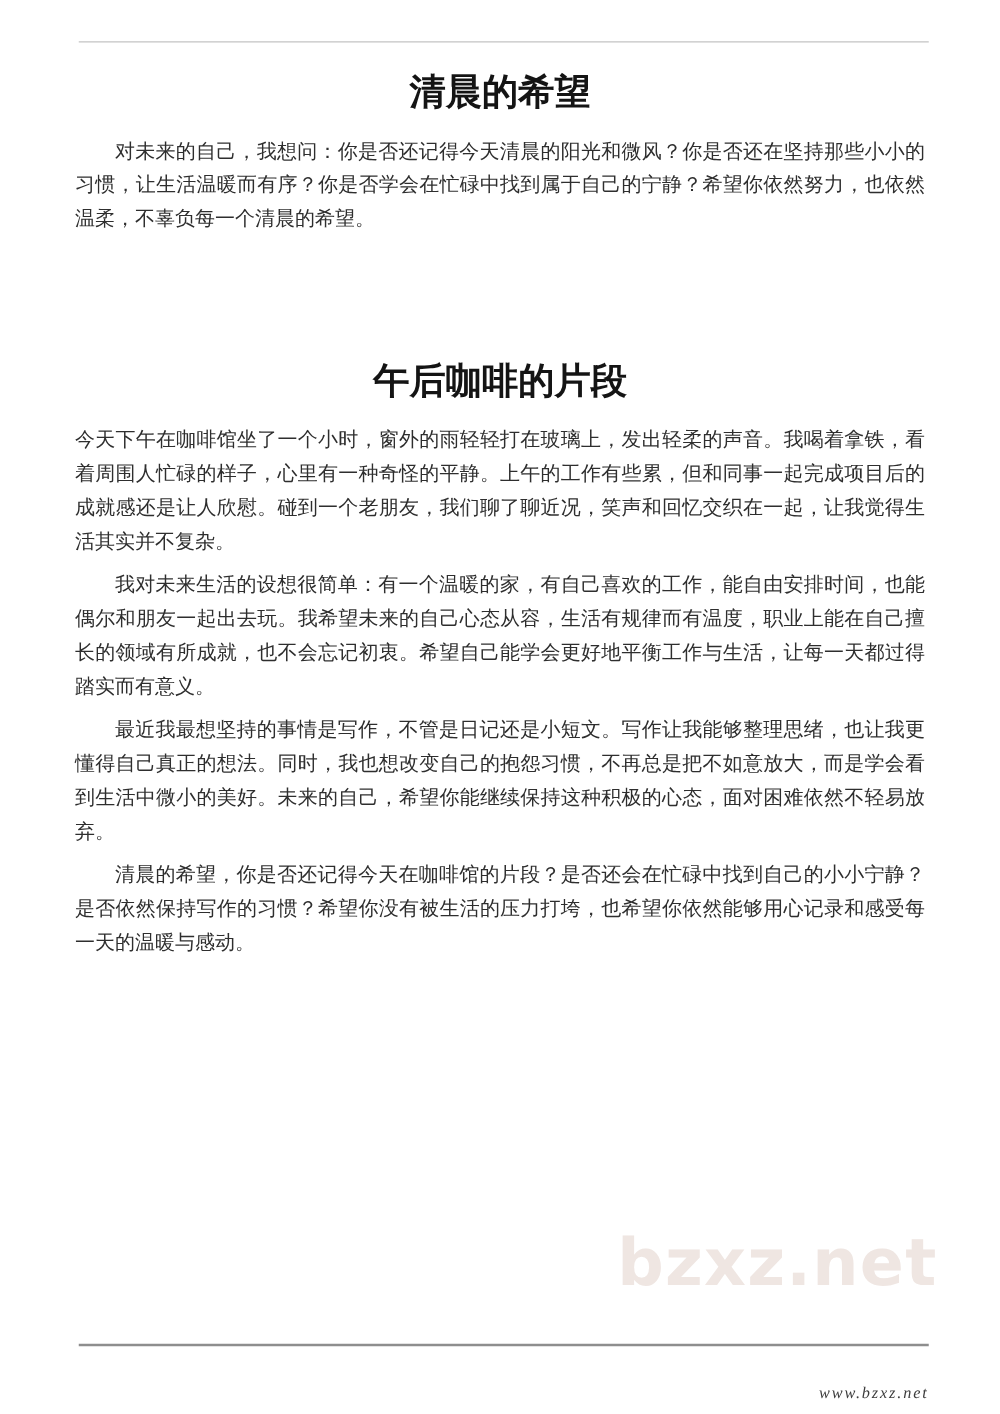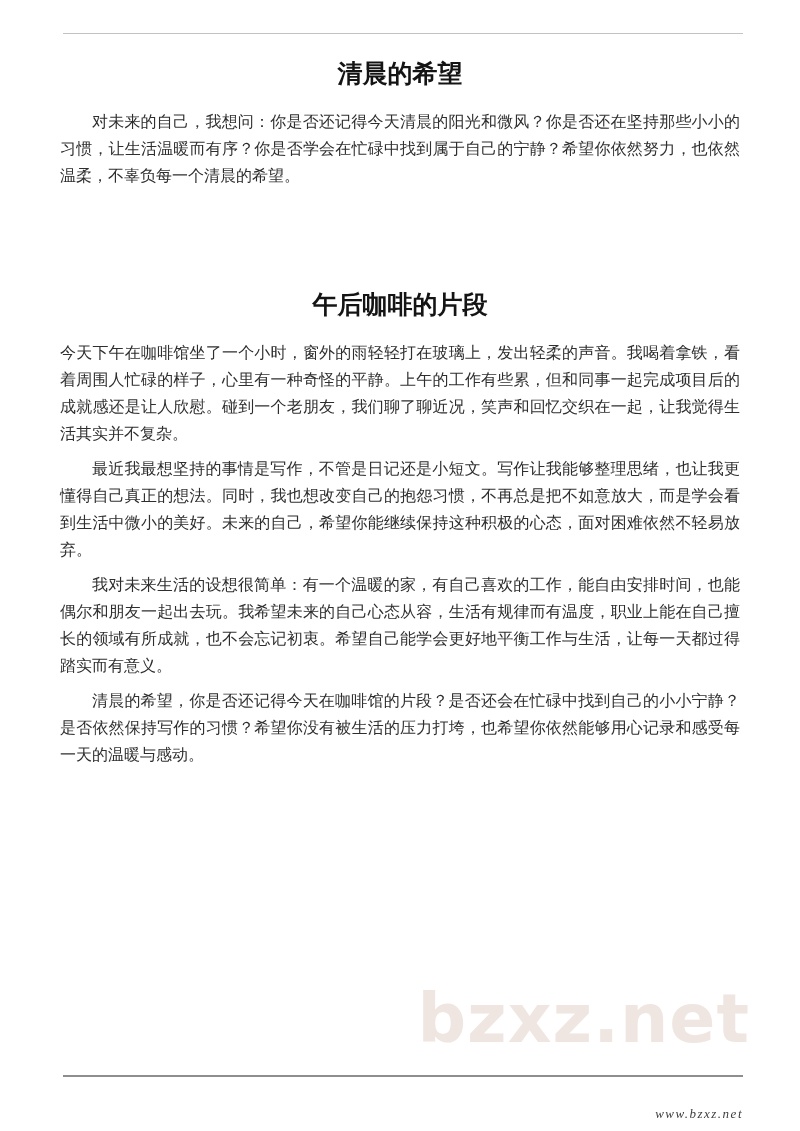--- a/index.html
+++ b/index.html
@@ -30,39 +30,39 @@
     top: 1075px;
     border-top: 2px solid #8e8e8e;
   }
   .watermark {
     position: absolute;
     top: 985px;
     right: 50px;
     z-index: 0;
     font-family: "DejaVu Sans", "Liberation Sans", sans-serif;
     font-weight: 800;
-    font-size: 68px;
+    font-size: 52px;
     line-height: 1;
     letter-spacing: 1px;
     color: #efe6e2;
     user-select: none;
     white-space: nowrap;
   }
   .content {
     position: absolute;
     left: 60px;
     width: 680px;
     top: 0;
     z-index: 1;
   }
   .essay { margin: 0; }
   .essay-title {
     font-family: "Liberation Serif", "DejaVu Serif", serif;
     font-weight: 700;
-    font-size: 25px;
+    font-size: 29px;
     line-height: 36px;
     text-align: center;
     color: #141414;
     margin: 0 0 16px 0;
   }
   .essay-1 .essay-title { margin-top: 56px; }
   .essay-2 .essay-title { margin-top: 98px; }
   .para {
     font-size: 16px;
     line-height: 27px;
@@ -99,22 +99,22 @@
       <h1 class="essay-title">清晨的希望</h1>
       <div class="paras">
           <p class="para indent">对未来的自己，我想问：你是否还记得今天清晨的阳光和微风？你是否还在坚持那些小小的习惯，让生活温暖而有序？你是否学会在忙碌中找到属于自己的宁静？希望你依然努力，也依然温柔，不辜负每一个清晨的希望。</p>
         </div>
     </section>
 
     <section class="essay essay-2">
       <h1 class="essay-title">午后咖啡的片段</h1>
       <div class="paras">
           <p class="para">今天下午在咖啡馆坐了一个小时，窗外的雨轻轻打在玻璃上，发出轻柔的声音。我喝着拿铁，看着周围人忙碌的样子，心里有一种奇怪的平静。上午的工作有些累，但和同事一起完成项目后的成就感还是让人欣慰。碰到一个老朋友，我们聊了聊近况，笑声和回忆交织在一起，让我觉得生活其实并不复杂。</p>
+          <p class="para indent">我对未来生活的设想很简单：有一个温暖的家，有自己喜欢的工作，能自由安排时间，也能偶尔和朋友一起出去玩。我希望未来的自己心态从容，生活有规律而有温度，职业上能在自己擅长的领域有所成就，也不会忘记初衷。希望自己能学会更好地平衡工作与生活，让每一天都过得踏实而有意义。</p>
           <p class="para indent">最近我最想坚持的事情是写作，不管是日记还是小短文。写作让我能够整理思绪，也让我更懂得自己真正的想法。同时，我也想改变自己的抱怨习惯，不再总是把不如意放大，而是学会看到生活中微小的美好。未来的自己，希望你能继续保持这种积极的心态，面对困难依然不轻易放弃。</p>
-          <p class="para indent">我对未来生活的设想很简单：有一个温暖的家，有自己喜欢的工作，能自由安排时间，也能偶尔和朋友一起出去玩。我希望未来的自己心态从容，生活有规律而有温度，职业上能在自己擅长的领域有所成就，也不会忘记初衷。希望自己能学会更好地平衡工作与生活，让每一天都过得踏实而有意义。</p>
           <p class="para indent">清晨的希望，你是否还记得今天在咖啡馆的片段？是否还会在忙碌中找到自己的小小宁静？是否依然保持写作的习惯？希望你没有被生活的压力打垮，也希望你依然能够用心记录和感受每一天的温暖与感动。</p>
         </div>
     </section>
 
   </div>
 
   <div class="rule rule-bottom"></div>
 
   <div class="footer-url">www.bzxz.net</div>
 

